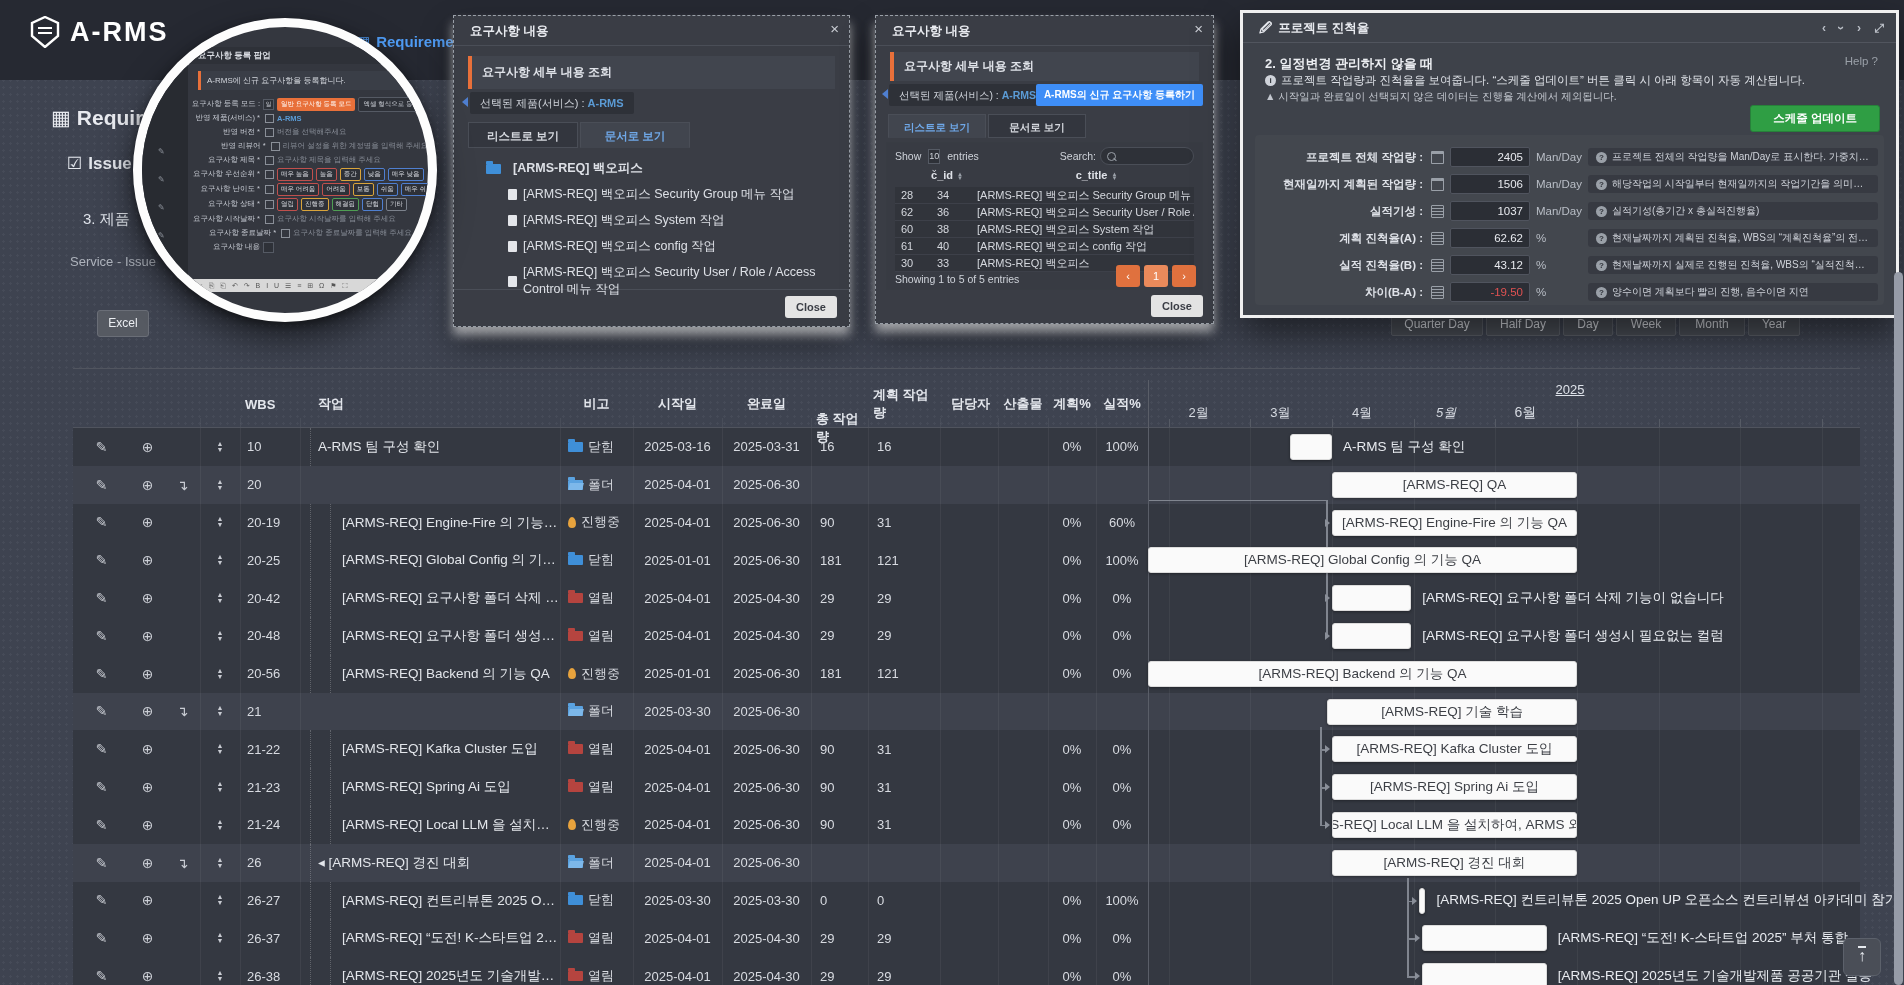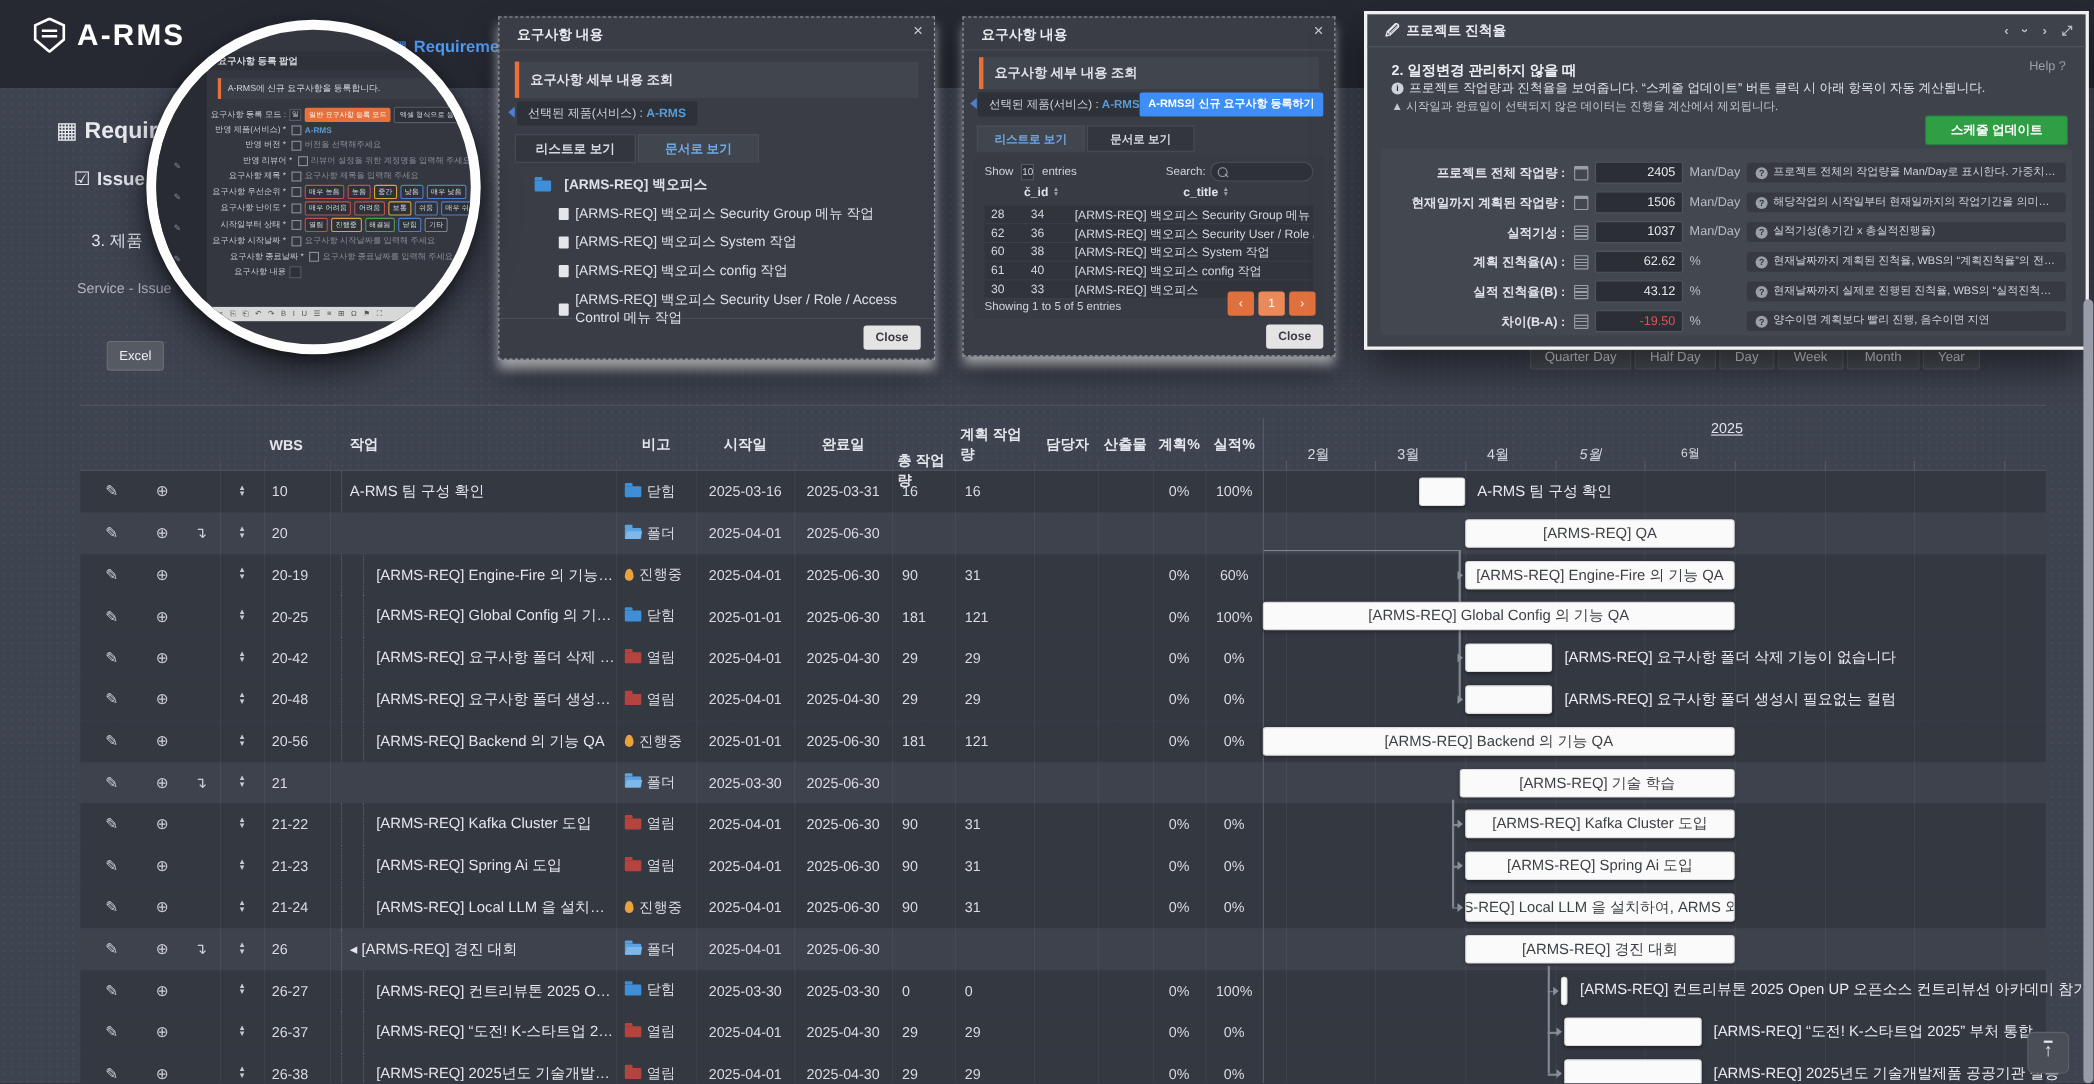--- a/index.html
+++ b/index.html
@@ -174,21 +174,21 @@
       <div class="th" style="left: 873px; width: 67px; justify-content: flex-start;">계획 작업량</div>
       <div class="th" style="left: 943px; width: 55px; justify-content: center;">담당자</div>
       <div class="th" style="left: 998px; width: 50px; justify-content: center;">산출물</div>
       <div class="th" style="left: 1048px; width: 48px; justify-content: center;">계획%</div>
       <div class="th" style="left: 1096px; width: 52px; justify-content: center;">실적%</div>
       <div class="abs" style="left: 1540px; top: 382px; width: 60px; text-align: center; font-size: 13px; color: rgb(223, 227, 234); z-index: 6; text-decoration: underline;">2025</div>
       <div class="abs" style="left: 1178.67px; top: 404px; width: 40px; text-align: center; font-size: 13px; color: rgb(213, 217, 224); z-index: 6;">2월</div>
       <div class="abs" style="left: 1260.34px; top: 404px; width: 40px; text-align: center; font-size: 13px; color: rgb(213, 217, 224); z-index: 6;">3월</div>
       <div class="abs" style="left: 1342.01px; top: 404px; width: 40px; text-align: center; font-size: 13px; color: rgb(213, 217, 224); z-index: 6;">4월</div>
       <div class="abs" style="left: 1436px; top: 404px; width: 40px; text-align: left; font-size: 13px; color: rgb(213, 217, 224); z-index: 6; font-style: italic;">5월</div>
-      <div class="abs" style="left: 1505.35px; top: 404px; width: 40px; text-align: right; font-size: 11px; color: rgb(213, 217, 224); z-index: 6;">6월</div>
+      <div class="abs" style="left: 1505.35px; top: 404px; width: 40px; text-align: center; font-size: 14px; color: rgb(213, 217, 224); z-index: 6;">6월</div>
       <div class="abs" style="left: 73px; top: 427px; width: 1787px; height: 1px; background: rgb(80, 84, 94); z-index: 6;"></div>
       <div class="gline" style="left: 1168.67px;"></div>
       <div class="gtick" style="left: 1168.67px;"></div>
       <div class="gline" style="left: 1250.34px;"></div>
       <div class="gtick" style="left: 1250.34px;"></div>
       <div class="gline" style="left: 1332.01px;"></div>
       <div class="gtick" style="left: 1332.01px;"></div>
       <div class="gline" style="left: 1413.68px;"></div>
       <div class="gtick" style="left: 1413.68px;"></div>
       <div class="gline" style="left: 1495.35px;"></div>
@@ -668,21 +668,21 @@
         <div class="mag-row" style="top: 155px;">
           <div class="mag-label">요구사항 난이도 *</div>
           <div class="mag-fic"></div>
           <div class="chip red">매우 어려움</div>
           <div class="chip red">어려움</div>
           <div class="chip amber">보통</div>
           <div class="chip blue">쉬움</div>
           <div class="chip blue">매우 쉬움</div>
         </div>
         <div class="mag-row" style="top: 170px;">
-          <div class="mag-label">시작일부터 상태 *</div>
+          <div class="mag-label">요구사항 상태 *</div>
           <div class="mag-fic"></div>
           <div class="chip red">열림</div>
           <div class="chip amber">진행중</div>
           <div class="chip green">해결됨</div>
           <div class="chip blue">닫힘</div>
           <div class="chip gray">기타</div>
         </div>
         <div class="mag-row" style="top: 185px;">
           <div class="mag-label">요구사항 시작날짜 *</div>
           <div class="mag-fic"></div>

